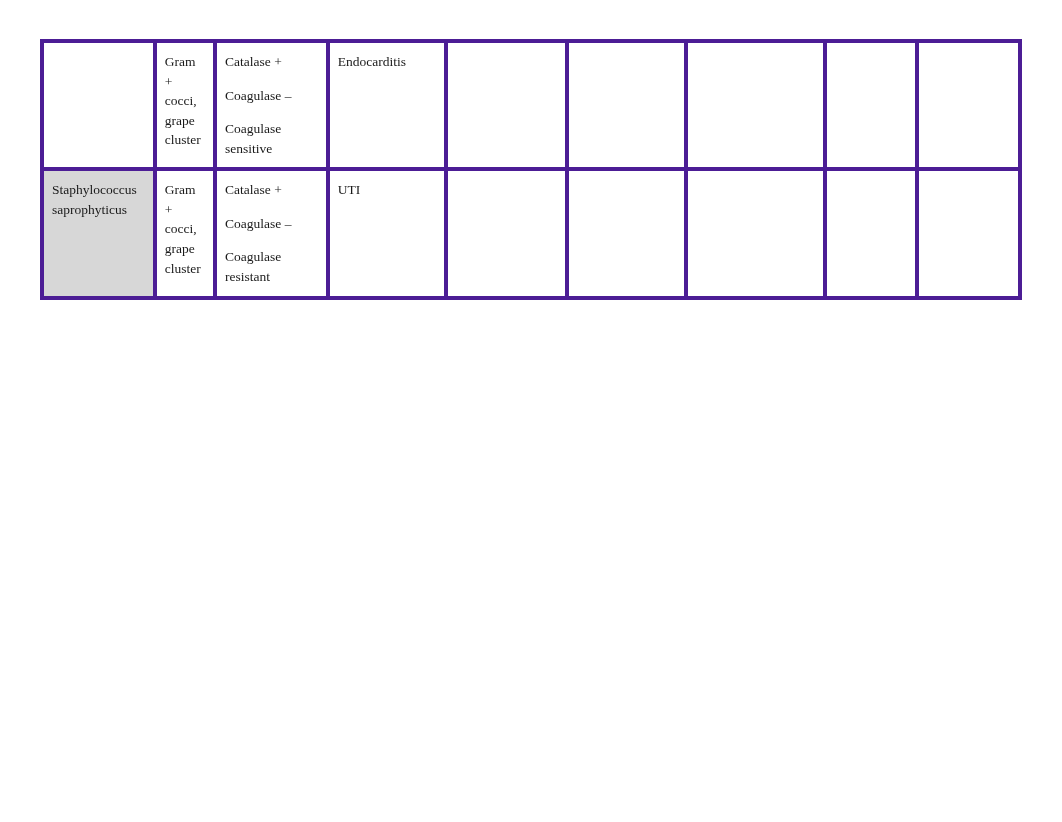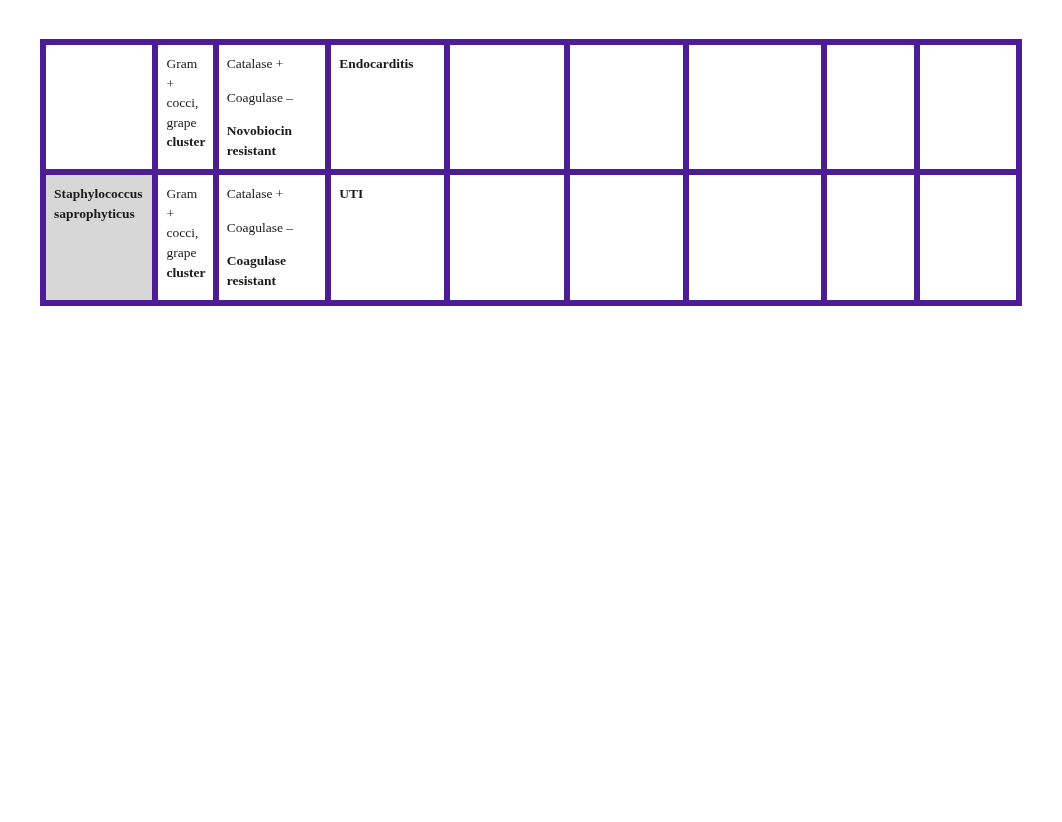--- a/index.html
+++ b/index.html
@@ -38,41 +38,40 @@
   .bug-table col.c-gram       { width: 60px;  }
   .bug-table col.c-lab        { width: 112px; }
   .bug-table col.c-disease    { width: 118px; }
   .bug-table col.c-x1         { width: 120px; }
   .bug-table col.c-x2         { width: 118px; }
   .bug-table col.c-x3         { width: 138px; }
   .bug-table col.c-x4         { width: 92px;  }
   .bug-table col.c-x5         { width: 102px; }
 
   .bug-table td {
-    border: 6px solid #4c1d95;
+    border: 4px solid #4c1d95;
     vertical-align: top;
     padding: 9px 8px 9px 8px;
     background: #ffffff;
   }
 
   .bug-table td.shaded {
     background: #d7d7d7;
   }
 
   .bug-table td.empty {
     padding: 0;
   }
 
   
   .p {
     margin: 0 0 14px 0;
   }
   .p:last-child {
     margin-bottom: 0;
-    font-weight: bold;
   }
   .p.tight {
     margin-bottom: 0;
   }
 
   .r1 td { height: 103px; }
   .r2 td { height: 103px; }
 </style>
 </head>
 <body>
@@ -101,21 +100,21 @@
         <td>
           <div class="p tight">Gram +</div>
           <div class="p tight">cocci,</div>
           <div class="p tight">grape</div>
           <div class="p tight">cluster</div>
         </td>
 
         <td>
           <div class="p">Catalase +</div>
           <div class="p">Coagulase –</div>
-          <div class="p">Novobiocin resistant</div>
+          <div class="p">Coagulase sensitive</div>
         </td>
 
         <td>
           <div class="p tight">Endocarditis</div>
         </td>
 
         <td class="empty"></td>
         <td class="empty"></td>
         <td class="empty"></td>
         <td class="empty"></td>

